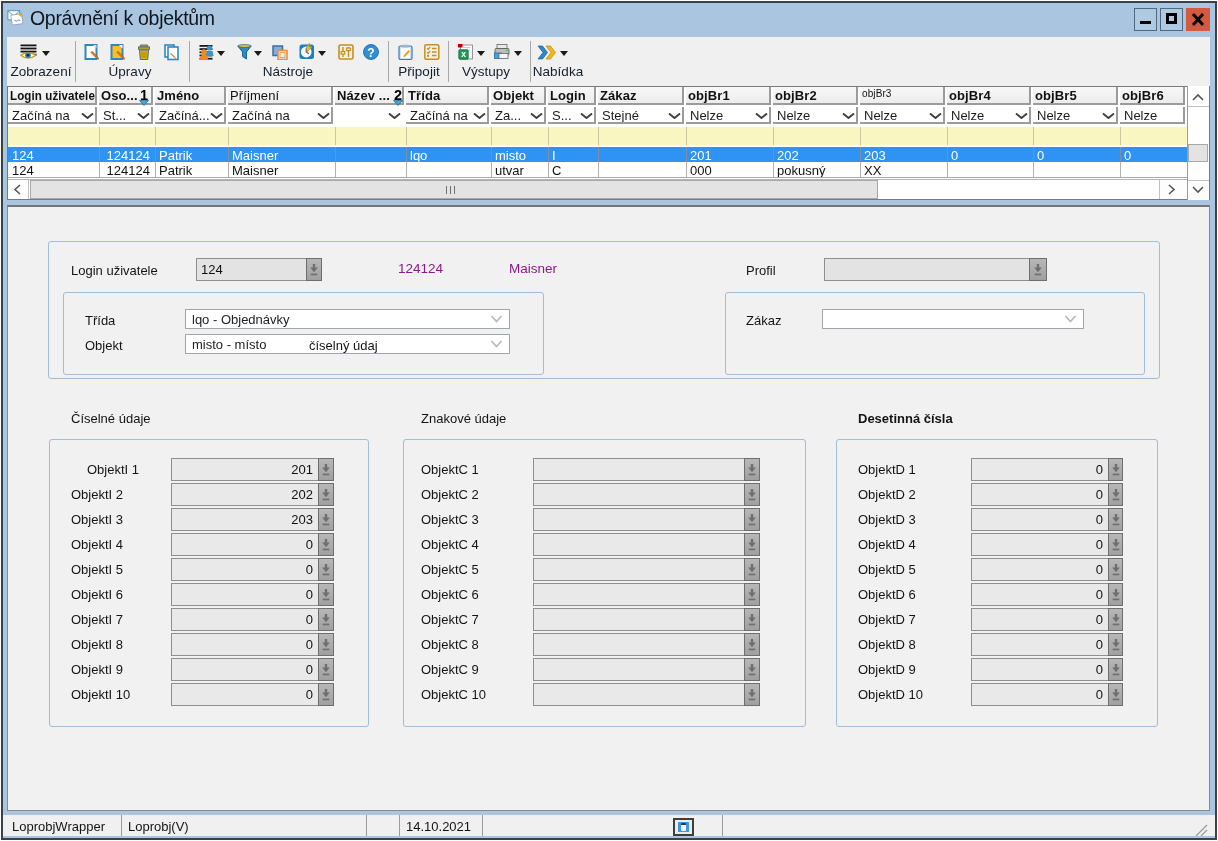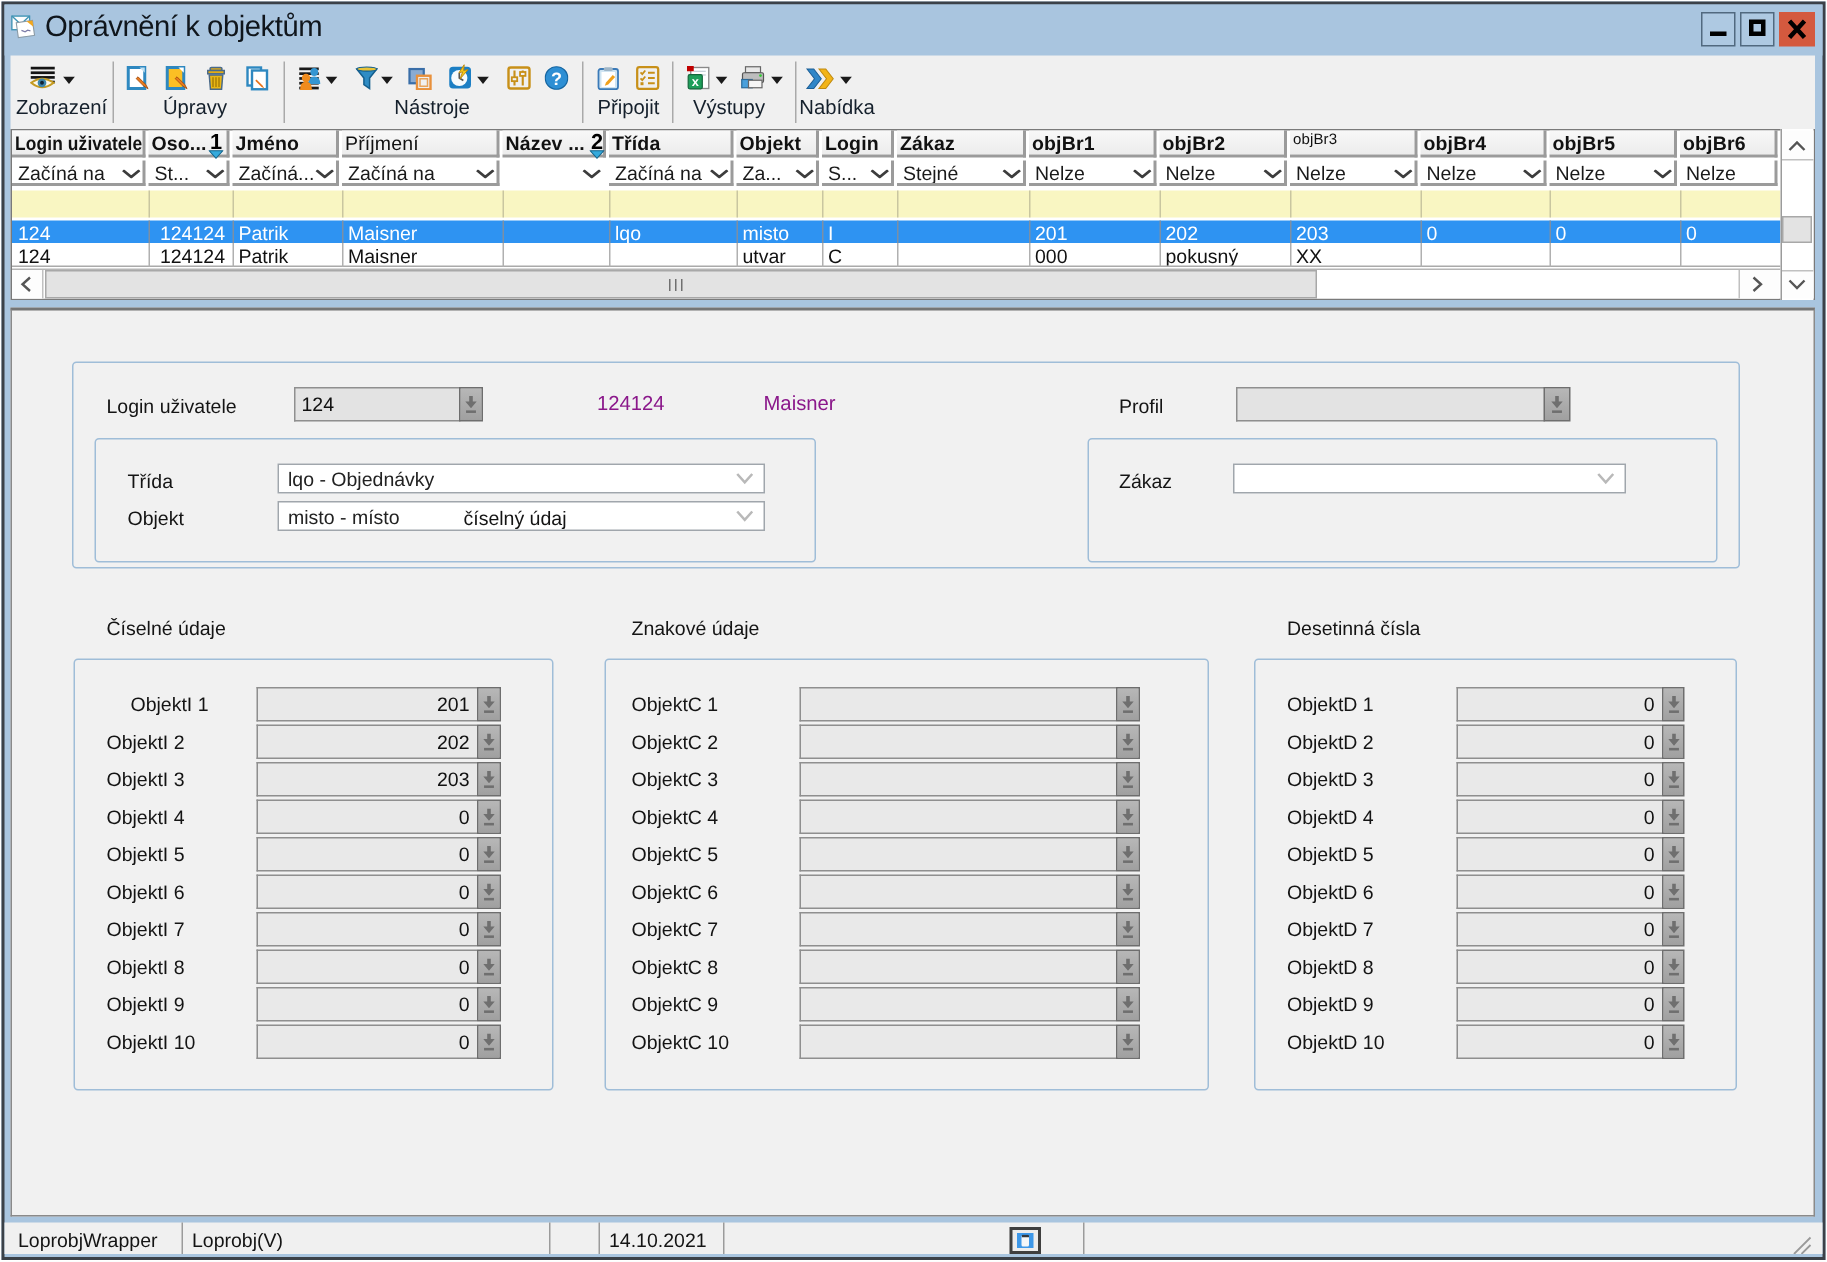--- a/index.html
+++ b/index.html
@@ -381,21 +381,21 @@
 <svg class="abs" style="left:490px;top:340px" width="13" height="8" viewBox="0 0 13 8">
         <path d="M1.5 1 l5 5.5 5 -5.5" fill="none" stroke="#b9b9b9" stroke-width="1.7"></path>
       </svg>
 <div class="lbl" style="left:746px;top:313px;">Zákaz</div>
 <div class="ddown" style="left:822px;top:309px;width:262px;height:20px;"></div>
 <svg class="abs" style="left:1064px;top:315px" width="13" height="8" viewBox="0 0 13 8">
         <path d="M1.5 1 l5 5.5 5 -5.5" fill="none" stroke="#b9b9b9" stroke-width="1.7"></path>
       </svg>
 <div class="lbl" style="left:71px;top:411px;">Číselné údaje</div>
 <div class="lbl" style="left:421px;top:411px;">Znakové údaje</div>
-<div class="lbl" style="left:858px;top:411px;">Desetinná čísla</div>
+<div class="lbl" style="left:858px;top:411px;font-weight:bold;">Desetinná čísla</div>
 <div class="abs" style="left:49px;top:439px;width:320px;height:288px;border:1px solid #9fbdd8;border-radius:3px;"></div>
 <div class="abs" style="left:403px;top:439px;width:403px;height:288px;border:1px solid #9fbdd8;border-radius:3px;"></div>
 <div class="abs" style="left:836px;top:439px;width:322px;height:288px;border:1px solid #9fbdd8;border-radius:3px;"></div>
 <div class="lbl" style="left:71px;top:462px;margin-left:16px;">ObjektI 1</div>
 <div class="ginput" style="left:171px;top:458px;width:147px;height:23px;background:#e9e9e9;text-align:right;padding:3px 5px 0 0;">201</div>
 <div class="spin" style="left:318px;top:458px;width:16px;height:23px;">
         <svg width="9" height="12" viewBox="0 0 9 12">
           <path d="M3.3 0 h2.4 v3.6 h2.6 l-3.8 4.6 -3.8 -4.6 h2.6 z" fill="#6f6f6f"></path>
           <rect x="1.2" y="9.6" width="6.6" height="1.7" fill="#6f6f6f"></rect>
         </svg>

